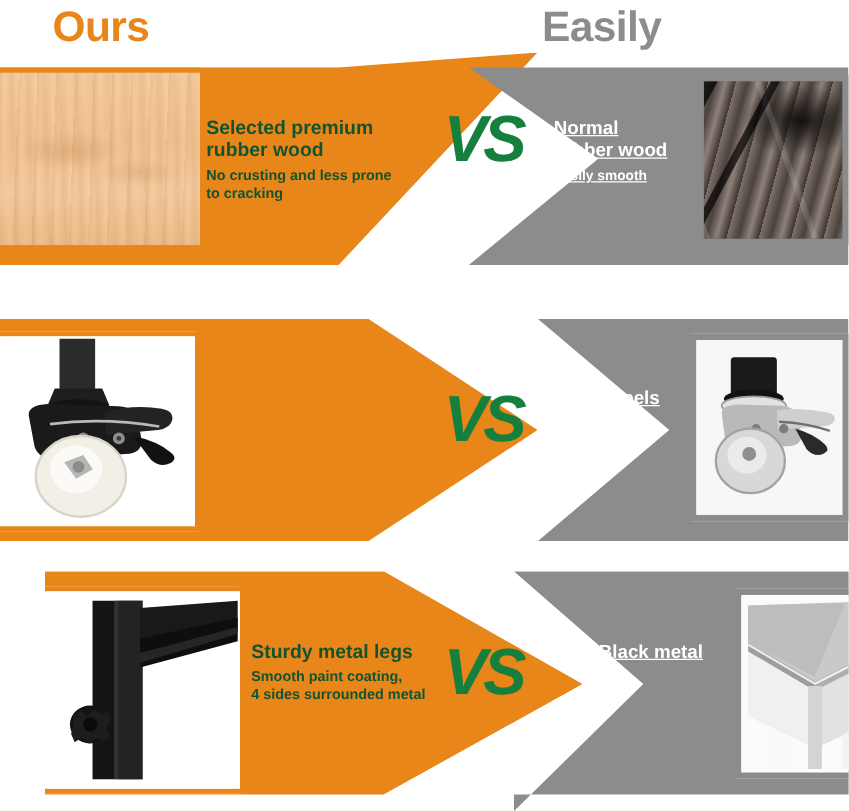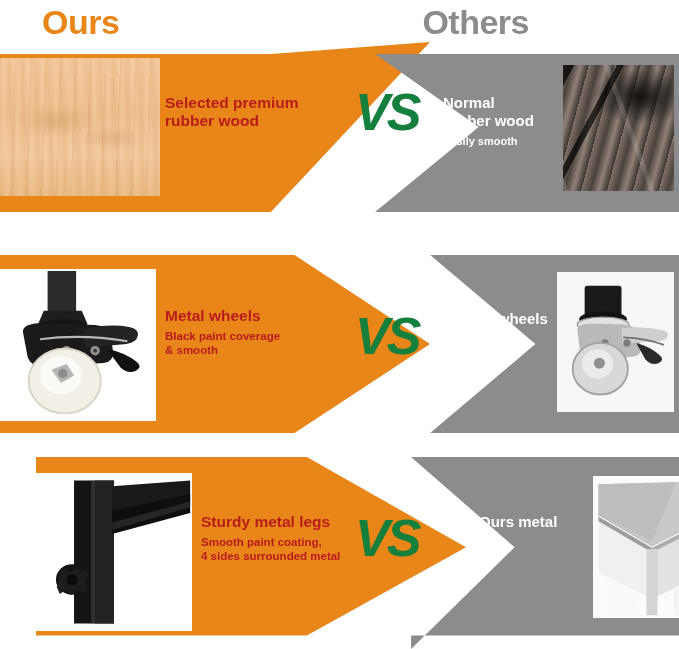--- a/index.html
+++ b/index.html
@@ -145,27 +145,28 @@
     border: 5px solid #8C8C8C;
     box-sizing: border-box;
   }
   .photo svg { display: block; width: 100%; height: 100%; }
 
   
   .txt-ours {
     position: absolute;
     left: 165px;
     width: 180px;
-    color: #b91c1c;
+    color: #14532d;
   }
   .txt-others {
     position: absolute;
     left: 443px;
     width: 120px;
     color: #ffffff;
+    text-decoration: underline;
   }
   .t-title {
     font-weight: bold;
     font-size: 15.5px;
     line-height: 18px;
     margin: 0 0 5px 0;
     white-space: pre-line;
   }
   .t-sub {
     font-weight: bold;
@@ -173,21 +174,21 @@
     line-height: 13.5px;
     margin: 0;
     white-space: pre-line;
   }
   .txt-others .t-title { font-size: 15px; }
   .txt-others .t-sub { font-size: 11px; }
 
   .r1-ours  { top: 52px; }
   .r1-others{ top: 52px; }
   .r2-ours  { top: 52px; }
-  .r2-others{ top: 55px; margin-left: 20px; }
+  .r2-others{ top: 55px; }
   .r3-ours  { top: 56px; }
   .r3-others{ top: 56px; }
 
   
   .vs {
     position: absolute;
     font-weight: bold;
     font-style: italic;
     font-size: 52px;
     line-height: 52px;
@@ -200,33 +201,35 @@
   .vs-2 { left: 355px; top: 310px; }
   .vs-3 { left: 355px; top: 512px; }
 </style>
 </head>
 <body>
 
 <div id="infographic">
 
   <div class="header-band">
     <div class="header-title ours">Ours</div>
-    <div class="header-title others">Others</div>
+    <div class="header-title others">Easily</div>
   </div>
 
   <div class="row row-1">
     <div class="panel panel-ours"></div>
     <div class="panel panel-others"></div>
 
     <div class="photo photo-left-1"></div>
     <div class="photo photo-right-1"></div>
 
     <div class="txt-ours r1-ours">
       <p class="t-title">Selected premium
 rubber wood</p>
+      <p class="t-sub">No crusting and less prone
+to cracking</p>
     </div>
     <div class="txt-others r1-others">
       <p class="t-title">Normal
 rubber wood</p>
       <p class="t-sub">Easily smooth</p>
     </div>
   </div>
   <div class="vs vs-1">VS</div>
 
   <div class="row row-2">
@@ -266,25 +269,20 @@
         <path d="M72 70 q24 1 44 8" stroke="#6f6f6f" stroke-width="2" fill="none"></path>
         <circle cx="52" cy="76" r="4" fill="#7c7c7c"></circle>
         <circle cx="76" cy="76" r="4" fill="#7c7c7c"></circle>
         <path d="M86 76 q16 4 26 14 q5 5 -2 8 q-7 3 -14 -4 z" fill="#2a2a2a"></path>
         <ellipse cx="47" cy="104" rx="30" ry="28" fill="#d8d8d8" stroke="#a2a2a2" stroke-width="2"></ellipse>
         <ellipse cx="44" cy="99" rx="17" ry="16" fill="#ebebeb"></ellipse>
         <circle cx="46" cy="98" r="6" fill="#8f8f8f"></circle>
       </svg>
     </div>
 
-    <div class="txt-ours r2-ours">
-      <p class="t-title">Metal wheels</p>
-      <p class="t-sub">Black paint coverage
-&amp; smooth</p>
-    </div>
     <div class="txt-others r2-others">
       <p class="t-title">Tiny wheels</p>
       <p class="t-sub">Not sturdy</p>
     </div>
   </div>
   <div class="vs vs-2">VS</div>
 
   <div class="row row-3">
     <div class="panel panel-ours"></div>
     <div class="panel panel-others"></div>
@@ -321,18 +319,18 @@
         <path d="M6 42 L64 76 L127 44" stroke="#ffffff" stroke-width="2" fill="none" opacity="0.8"></path>
       </svg>
     </div>
 
     <div class="txt-ours r3-ours">
       <p class="t-title">Sturdy metal legs</p>
       <p class="t-sub">Smooth paint coating,
 4 sides surrounded metal</p>
     </div>
     <div class="txt-others r3-others">
-      <p class="t-title">Ours metal</p>
+      <p class="t-title">Black metal</p>
     </div>
   </div>
   <div class="vs vs-3">VS</div>
 
 </div>
 
 </body></html>

